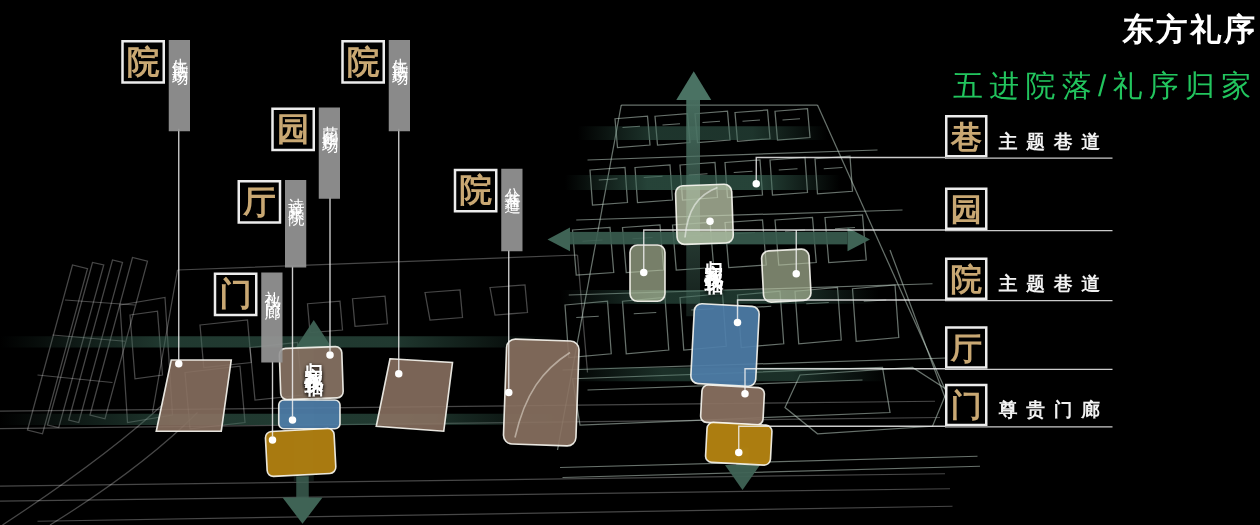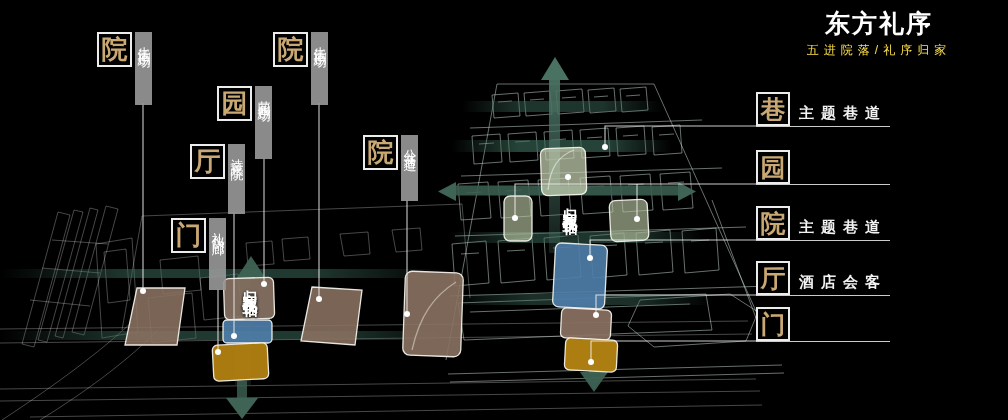--- a/index.html
+++ b/index.html
@@ -1,23 +1,23 @@
 <!DOCTYPE html>
 <html><head>
 <meta charset="utf-8">
 <style>
   html,body{margin:0;padding:0;background:#000;}
   .stage{position:relative;width:1008px;height:420px;background:#000;overflow:hidden;
          font-family:"Liberation Sans","DejaVu Sans",sans-serif;}
   .stage svg{position:absolute;left:0;top:0;}
 
   
-  .titleblock{position:absolute;top:7px;left:752px;width:254px;text-align:center;}
+  .titleblock{position:absolute;top:7px;left:752px;width:254px;text-align:right;}
   .title{font-size:25px;font-weight:bold;color:#ffffff;letter-spacing:2px;}
-  .subtitle{margin-top:2px;font-size:12px;color:#fde047;letter-spacing:5px;white-space:nowrap;}
+  .subtitle{margin-top:13px;font-size:24px;color:#22c55e;letter-spacing:5px;white-space:nowrap;}
 
   
   .plabel{position:absolute;display:flex;align-items:flex-start;}
   .plabel-box{width:35px;height:35px;border:2px solid #ececec;background:#000;color:#c9a873;
               font-size:26px;font-weight:bold;display:flex;align-items:center;justify-content:center;
               box-sizing:border-box;flex:0 0 35px;}
   .plabel-bar{width:17px;background:rgba(150,150,150,0.92);margin-left:3px;
               display:flex;justify-content:center;box-sizing:border-box;}
   .plabel-bar span{writing-mode:vertical-rl;color:#fff;font-size:13px;letter-spacing:3px;
                    padding-top:4px;font-weight:500;}
@@ -270,21 +270,21 @@
   <div class="legend-row" style="top:206px;">
     <div class="legend-box">
         <span>院</span>
       </div>
     <div class="legend-label">主题巷道</div>
   </div>
   <div class="legend-row" style="top:261px;">
     <div class="legend-box">
         <span>厅</span>
       </div>
-    <div class="legend-label">酒店会客</div>
   </div>
   <div class="legend-row" style="top:307px;">
     <div class="legend-box">
         <span>门</span>
       </div>
+    <div class="legend-label">尊贵门廊</div>
   </div>
 
 </div>
 
 </body></html>

